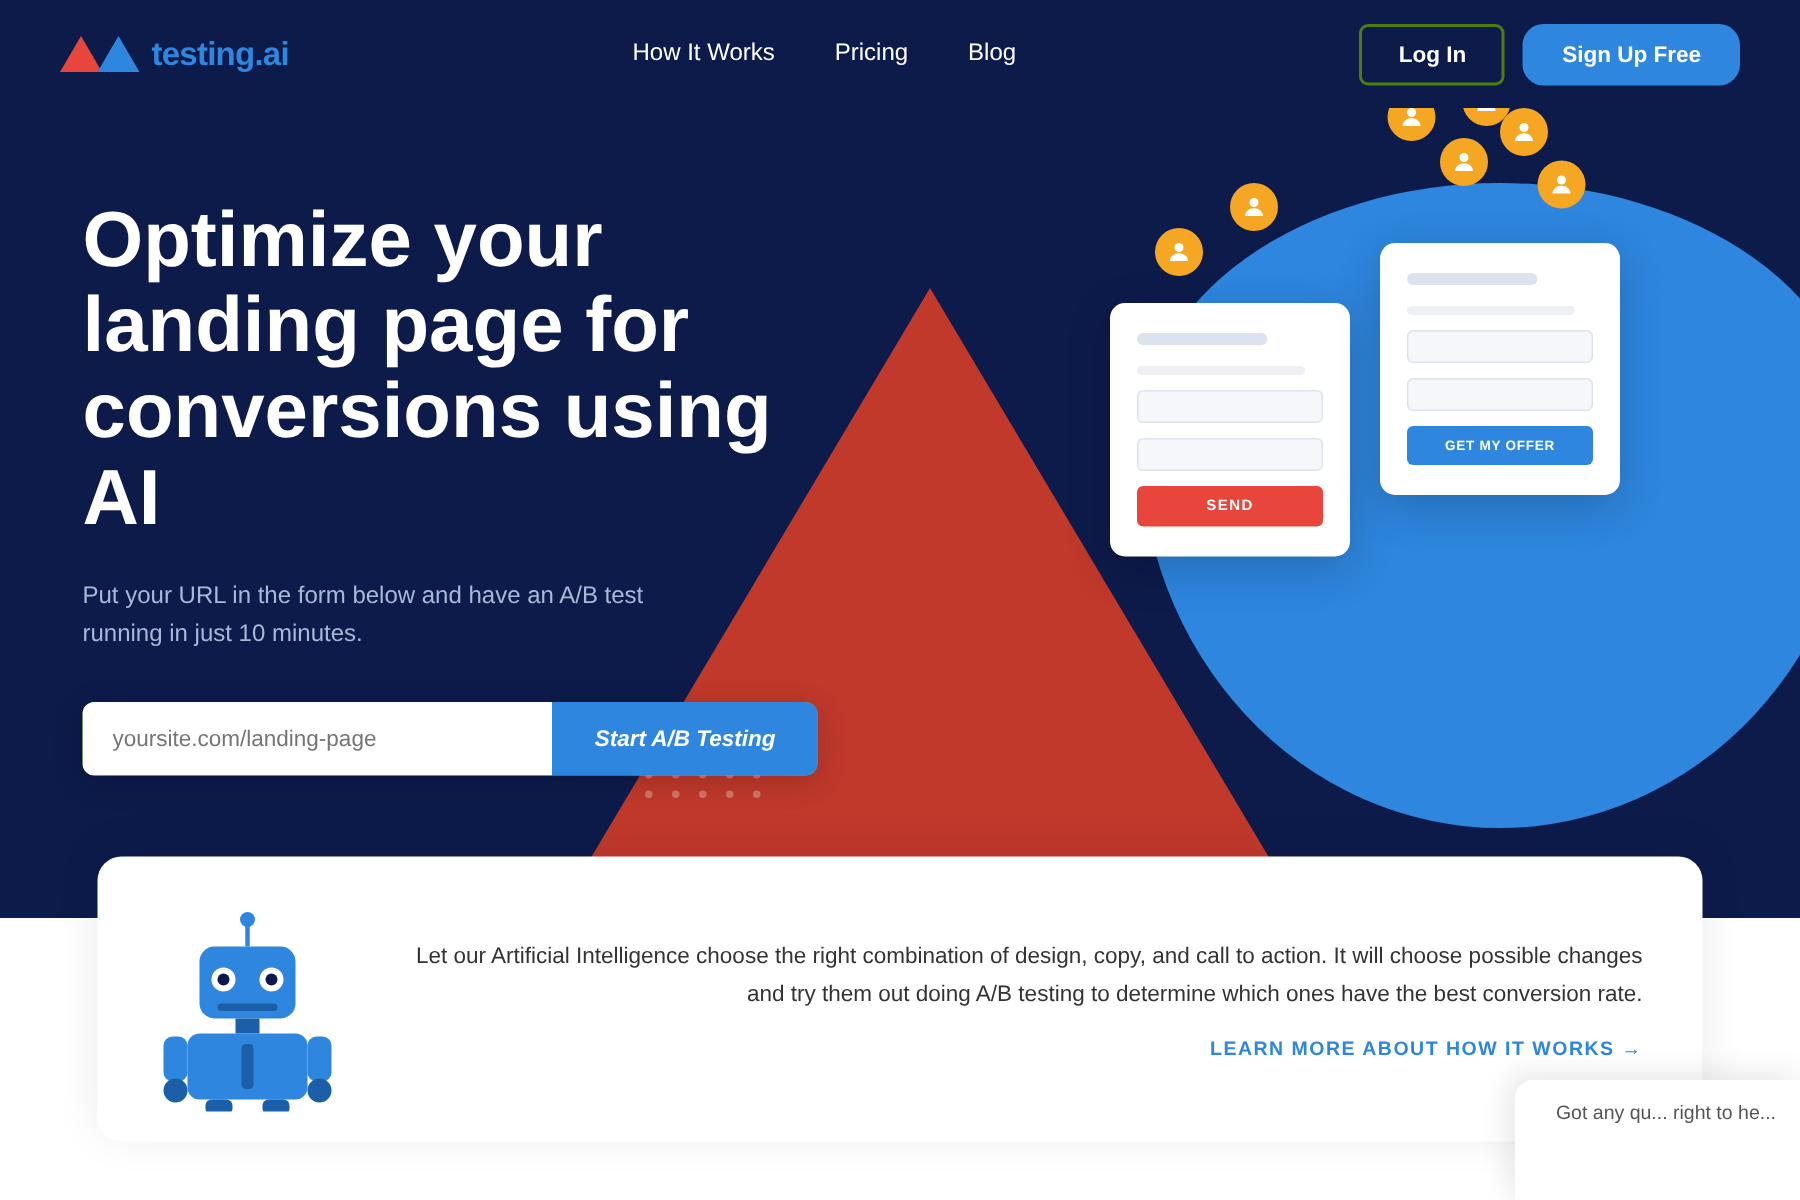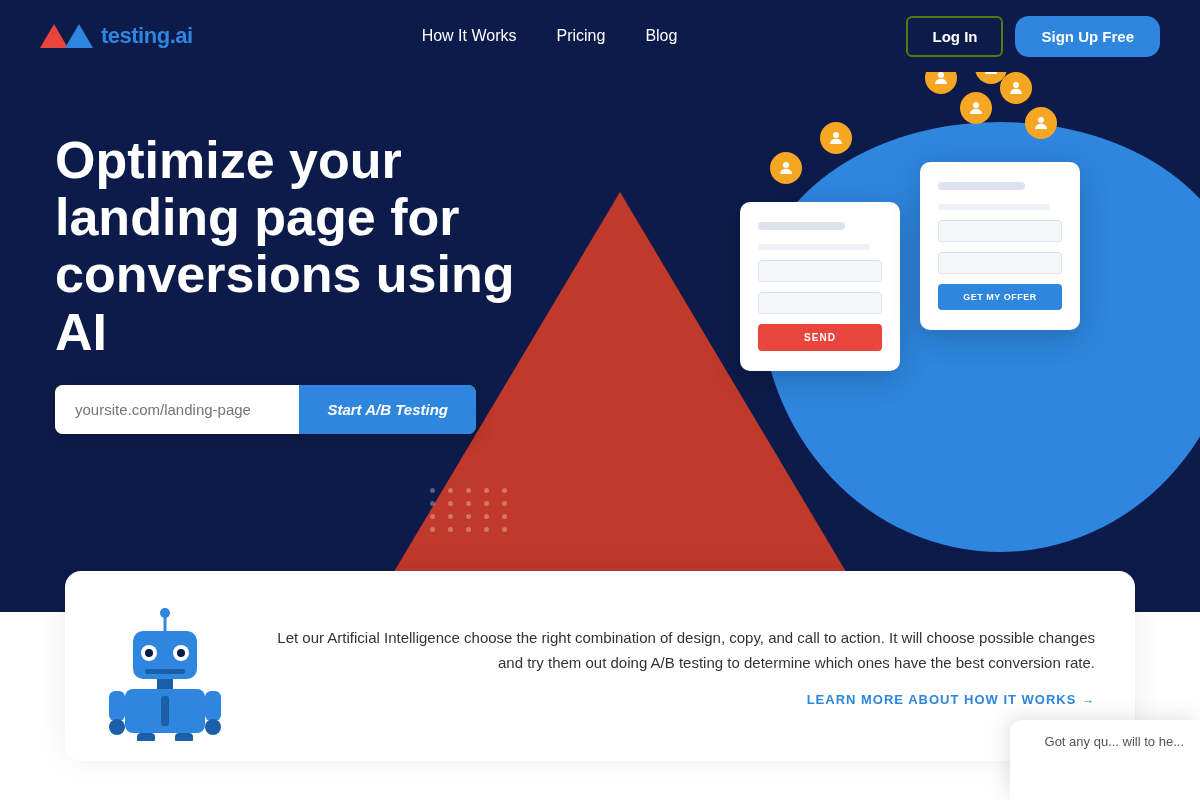--- a/index.html
+++ b/index.html
@@ -135,21 +135,21 @@
       line-height: 1.6;
       margin-bottom: 32px;
       max-width: 430px;
     }
     .hero-form {
       display: flex;
       align-items: center;
       background: #84cc16;
       border-radius: 8px;
       overflow: hidden;
-      width: 421px;
+      width: 490px;
       box-shadow: 0 4px 20px rgba(0,0,0,0.2);
     }
     .hero-input {
       flex: 1;
       border: none;
       outline: none;
       padding: 16px 20px;
       font-size: 15px;
       color: #888;
       background: #fff;
@@ -384,20 +384,21 @@
       <div class="dot"></div>
     <div class="dot"></div>
       <div class="dot"></div>
       <div class="dot"></div>
       <div class="dot"></div>
       <div class="dot"></div>
   </div>
 
   <div class="hero-content">
     <h1 class="hero-title">Optimize your landing page for conversions using AI</h1>
+    <p class="hero-subtitle">Put your URL in the form below and have an A/B test running in just 10 minutes.</p>
     <div class="hero-form">
       <input class="hero-input" type="text" placeholder="yoursite.com/landing-page" style="">
       <button class="hero-btn">Start A/B Testing</button>
     </div>
   </div>
 
   <div class="mockup-area">
 
     <div class="mockup-card mockup1">
 
@@ -496,15 +497,15 @@
       </svg>
     </div>
 
     <div class="bottom-text">
       <p class="bottom-description">Let our Artificial Intelligence choose the right combination of design, copy, and call to action. It will choose possible changes and try them out doing A/B testing to determine which ones have the best conversion rate.</p>
       <a class="learn-more-link">LEARN MORE ABOUT HOW IT WORKS →</a>
     </div>
   </div>
 
   <div class="chat-widget">
-    <span>Got any qu... will to he...</span>
+    <span>Got any qu... right to he...</span>
   </div>
 </section>
 
 </body></html>

